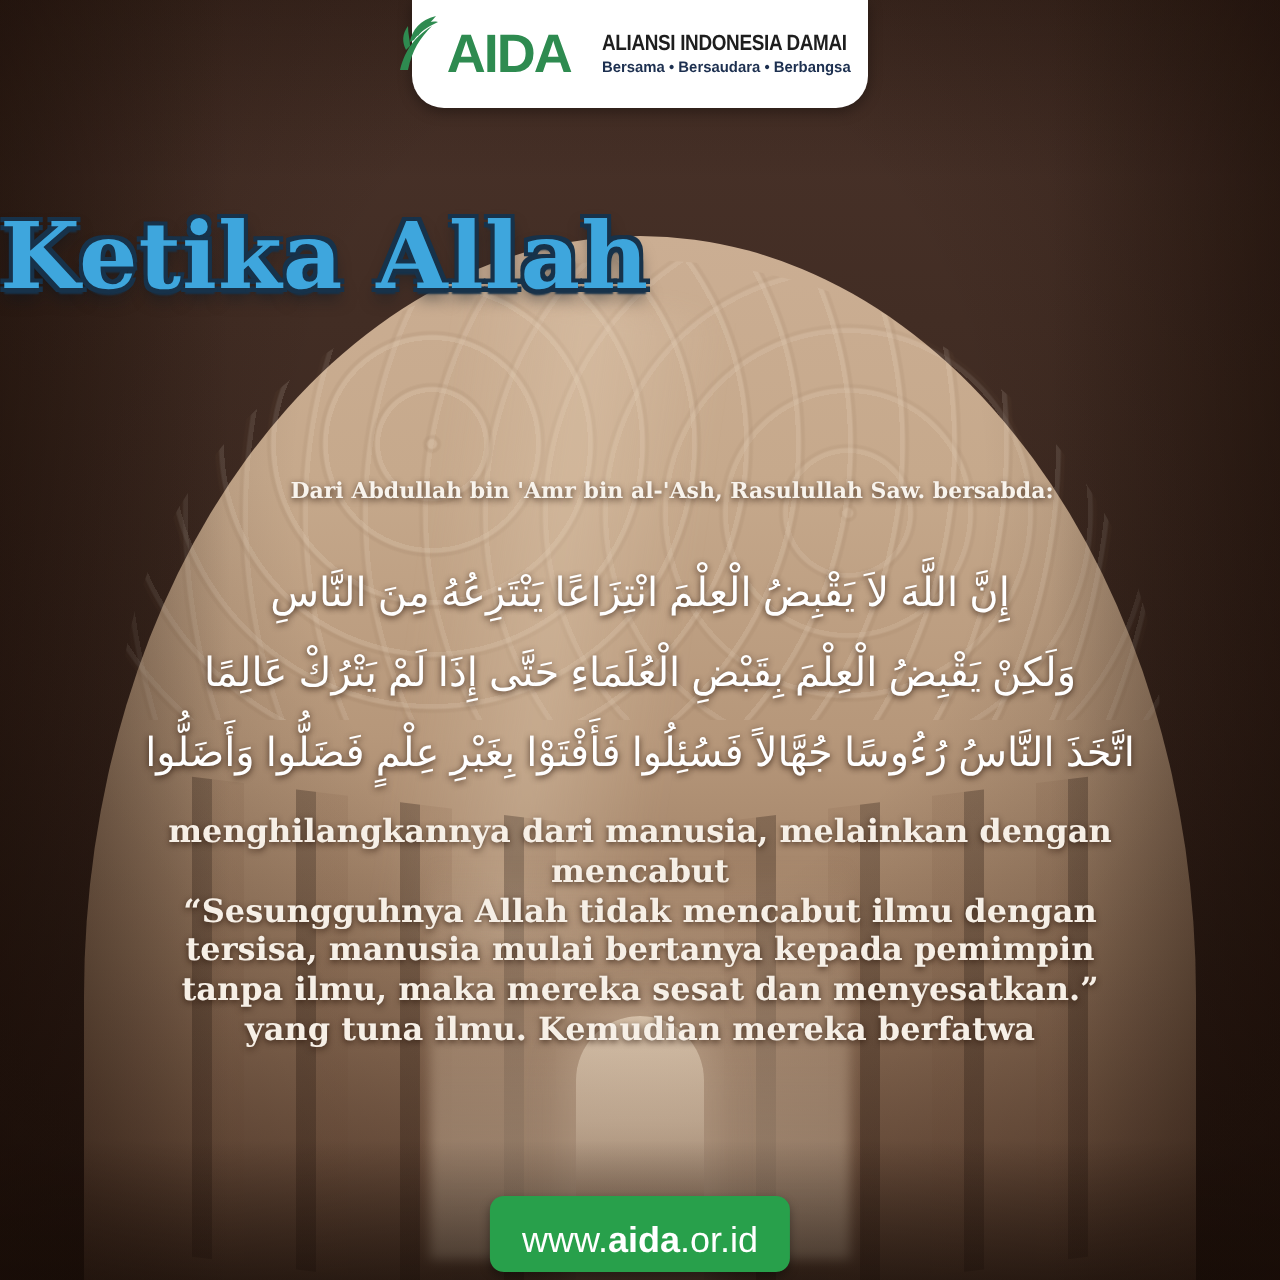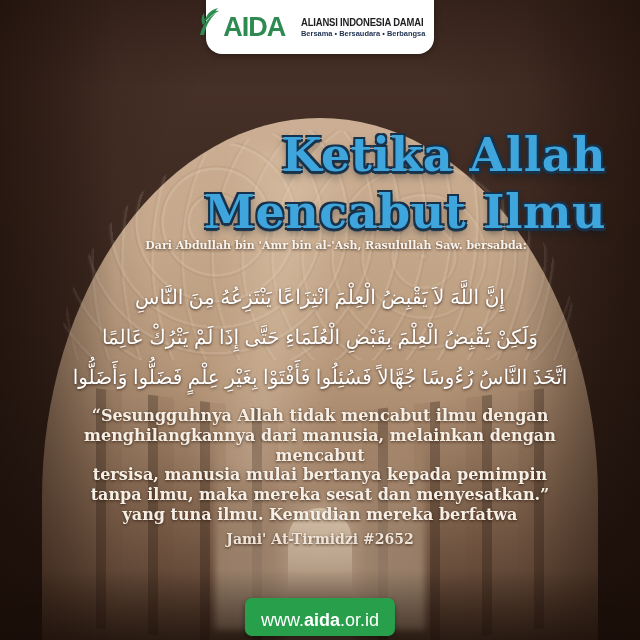--- a/index.html
+++ b/index.html
@@ -80,27 +80,26 @@
   .org-name{
     font-size:11px;font-weight:bold;color:#1e1e1e;white-space:nowrap;
     transform:scaleX(.86);transform-origin:left center;letter-spacing:-0.2px;line-height:1.15;
   }
   .org-tagline{
     font-size:7.6px;font-weight:bold;color:#1d3050;white-space:nowrap;
     transform:scaleX(.98);transform-origin:left center;line-height:1.2;
   }
   
   .title-block{
-    position:absolute;top:100px;left:0;width:606px;text-align:right;z-index:4;
+    position:absolute;top:100px;left:0;width:606px;text-align:left;z-index:4;
     font-family:"DejaVu Serif",serif;font-weight:bold;font-size:46px;line-height:57px;
     color:#3EA6DD;letter-spacing:.5px;
     text-shadow:
       -2px -2px 0 #17324a, 2px -2px 0 #17324a, -2px 2px 0 #17324a, 2px 2px 0 #17324a,
       0 3px 1px #17324a, 0 5px 8px rgba(10,20,30,.55);
-    margin-top: 27px;
   }
   .intro-line{
     position:absolute;top:239px;left:0;width:640px;text-align:center;z-index:4;
     font-family:"DejaVu Serif",serif;font-size:11px;font-weight:bold;color:#f8f3ec;
     text-shadow:0 1px 3px rgba(40,20,10,.75);
     padding-left:16px;
   }
   .arabic-block{
     position:absolute;top:277px;left:0;width:640px;text-align:center;z-index:4;
     direction:rtl;font-family:Liberation Sans, sans-serif;font-size:20px;line-height:40px;
@@ -152,38 +151,36 @@
     </svg>
     <span class="logo-text">AIDA</span>
     <span class="org-stack">
       <span class="org-name">ALIANSI INDONESIA DAMAI</span>
       <span class="org-tagline">Bersama • Bersaudara • Berbangsa</span>
     </span>
   </div>
 
   <div class="title-block">
     <div>Ketika Allah</div>
-    <div>Mencabut Ilmu</div>
   </div>
 
   <div class="intro-line">Dari Abdullah bin 'Amr bin al-'Ash, Rasulullah Saw. bersabda:</div>
 
   <div class="arabic-block">
     <div>إِنَّ اللَّهَ لاَ يَقْبِضُ الْعِلْمَ انْتِزَاعًا يَنْتَزِعُهُ مِنَ النَّاسِ</div>
     <div>وَلَكِنْ يَقْبِضُ الْعِلْمَ بِقَبْضِ الْعُلَمَاءِ حَتَّى إِذَا لَمْ يَتْرُكْ عَالِمًا</div>
     <div>اتَّخَذَ النَّاسُ رُءُوسًا جُهَّالاً فَسُئِلُوا فَأَفْتَوْا بِغَيْرِ عِلْمٍ فَضَلُّوا وَأَضَلُّوا</div>
   </div>
 
   <div class="quote-block">
+    <div>menghilangkannya dari manusia, melainkan dengan mencabut</div>
     <div>“Sesungguhnya Allah tidak mencabut ilmu dengan</div>
-    <div>menghilangkannya dari manusia, melainkan dengan mencabut</div>
     <div>tersisa, manusia mulai bertanya kepada pemimpin</div>
     <div>tanpa ilmu, maka mereka sesat dan menyesatkan.”</div>
     <div>yang tuna ilmu. Kemudian mereka berfatwa</div>
   </div>
 
-  <div class="source-line">Jami' At-Tirmidzi #2652</div>
 
   <button class="footer-btn">
     <span>www.</span><span class="bold">aida</span><span>.or.id</span>
   </button>
 
 </div>
 
 </body></html>

